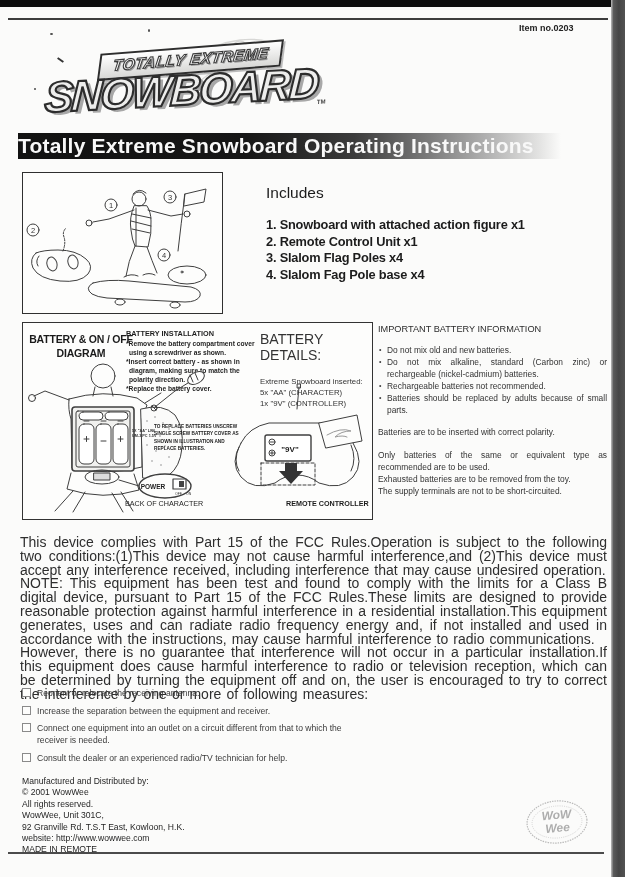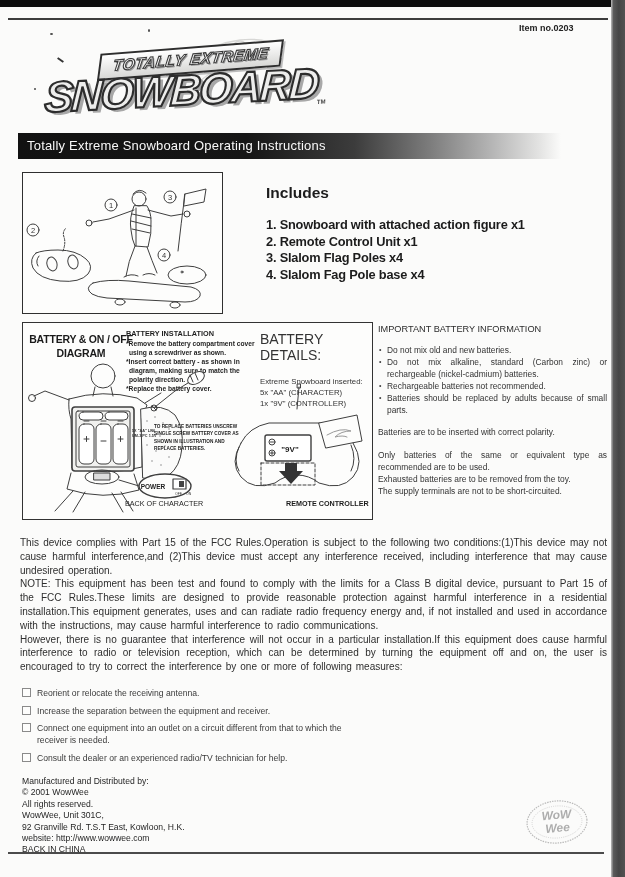--- a/index.html
+++ b/index.html
@@ -25,28 +25,28 @@
   #logo-banner span{font-size:15.5px;font-weight:bold;font-style:italic;letter-spacing:.5px;
     color:#f2f2f2;-webkit-text-stroke:1.1px #3a3a3a;text-shadow:1.5px 1.5px 0 #999}
   #logo-main{margin-top:-5px;font-size:43px;font-weight:bold;font-style:italic;
     letter-spacing:-2px;line-height:1;white-space:nowrap;color:#ededec;
     -webkit-text-stroke:2.2px #2d2d2d;text-shadow:4px 3px 0 #a8a8a8;transform:skewX(-6deg)}
   #logo-tm{font-size:6px;-webkit-text-stroke:0;color:#444;letter-spacing:0;font-style:normal;
     text-shadow:none;vertical-align:bottom}
 
   
   #title-banner{left:18px;top:133px;width:543px;height:26px;line-height:26px;
-    padding-left:9px;box-sizing:border-box;color:#f8f8f8;font-size:13px;font-weight:normal;
+    box-sizing:border-box;color:#f8f8f8;font-size:21px;font-weight:bold;
     letter-spacing:.2px;white-space:nowrap;
     background:linear-gradient(90deg,#121212 0%,#161616 42%,#3c3c3c 62%,#7d7d7d 76%,#b4b4b4 87%,#e3e3e2 96%,rgba(250,250,250,0) 100%)}
 
   
   #includes-box{left:22px;top:172px;width:199px;height:140px;border:1.6px solid #2f2f2f;background:#fdfdfc}
   #includes-col{left:266px;top:184px;width:310px}
-  #includes-heading{font-size:15.5px;font-weight:bold;color:#1c1c1c}
+  #includes-heading{font-size:15.5px;font-weight:normal;color:#1c1c1c}
   #includes-list{margin-top:15px}
   .inc-item{font-size:12.8px;font-weight:bold;line-height:16.5px;letter-spacing:-.2px;color:#1c1c1c}
 
   
   #battery-box{left:22px;top:322px;width:349px;height:196px;border:1.5px solid #333;background:#fdfdfc}
   #bb-title{position:absolute;left:6px;top:9px;width:104px;text-align:center;
     font-size:10.5px;font-weight:bold;line-height:1.35;color:#1a1a1a;letter-spacing:-.2px}
   #bb-install{position:absolute;left:103px;top:6px;width:131px;color:#1e1e1e}
   #bb-install .hd{font-size:7.3px;font-weight:bold;margin-bottom:1px}
   #bb-install .step{font-size:6.7px;font-weight:bold;line-height:1.35;padding-left:3px;text-indent:-3px}
@@ -61,21 +61,21 @@
   
   #battery-info{left:378px;top:324px;width:229px;color:#333}
   #battery-info .hd{font-size:9.2px;margin-bottom:11px;color:#2c2c2c}
   .bullet{position:relative;padding-left:9px;font-size:8.4px;line-height:1.42;text-align:justify}
   .bullet::before{content:"•";position:absolute;left:1px;top:0;font-size:7px;color:#444}
   .bi-note{font-size:8.4px;line-height:1.42;text-align:justify}
   #bi-note1{margin-top:10px}
   #bi-block2{margin-top:12px}
 
   
-  #fcc{left:20px;top:536px;width:587px;font-size:10px;line-height:13.8px;
+  #fcc{left:20px;top:536px;width:587px;font-size:14px;line-height:13.8px;
     text-align:justify;color:#2e2e2e;word-spacing:1.2px}
   #fcc p{margin:0}
 
   
   #measures{left:20px;top:687px;width:345px}
   .measure{position:relative;padding-left:17px;margin-bottom:5.5px;
     font-size:8.6px;line-height:12px;color:#3a3a3a}
   .cb{position:absolute;left:2px;top:1px;width:7px;height:7px;border:1px solid #8a8a8a;background:#fdfdfc}
 
   
@@ -314,21 +314,21 @@
   </div>
 </div>
 
 <div class="abs" id="footer">
   <div class="ft-line">Manufactured and Distributed by:</div>
   <div class="ft-line">© 2001 WowWee</div>
   <div class="ft-line">All rights reserved.</div>
   <div class="ft-line">WowWee, Unit 301C,</div>
   <div class="ft-line">92 Granville Rd. T.S.T East, Kowloon, H.K.</div>
   <div class="ft-line">website: http://www.wowwee.com</div>
-  <div class="ft-line">BACK IN CHINA</div>
+  <div class="ft-line">MADE IN REMOTE</div>
 </div>
 
 <svg class="abs" id="stamp" viewBox="0 0 66 50">
   <ellipse cx="33" cy="25" rx="30" ry="21" stroke="#8f8f8f" fill="none" stroke-width="1.2" stroke-dasharray="1.5,1"></ellipse>
   <ellipse cx="33" cy="25" rx="25" ry="16" stroke="#ababab" fill="none" stroke-width=".8" stroke-dasharray="1,1.2"></ellipse>
   <text x="33" y="22" font-size="12" font-weight="bold" font-style="italic" fill="#7a7a7a" text-anchor="middle">WoW</text>
   <text x="33" y="35" font-size="12" font-weight="bold" font-style="italic" fill="#7a7a7a" text-anchor="middle">Wee</text>
 </svg>
 
 </body></html>

